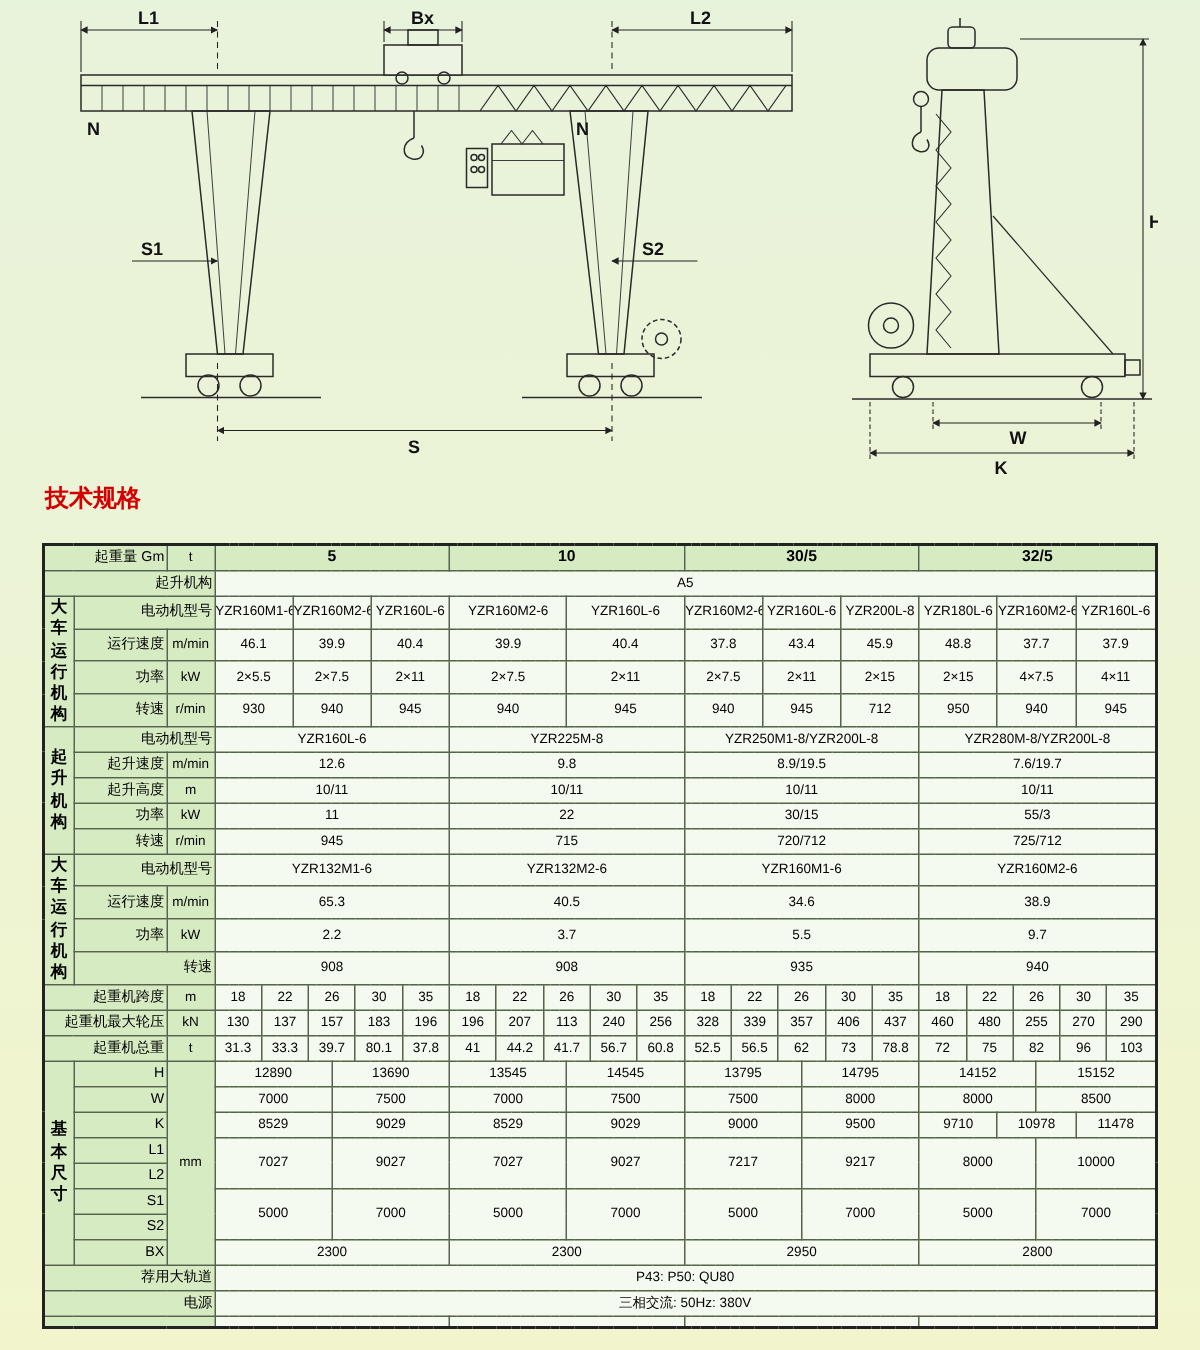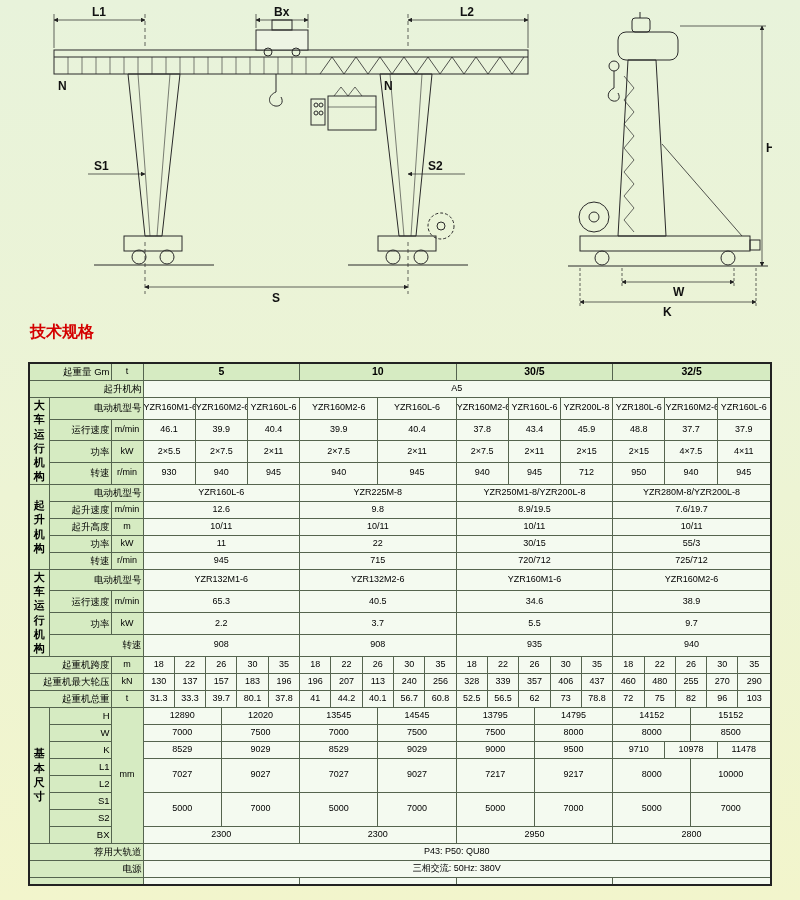--- a/index.html
+++ b/index.html
@@ -468,40 +468,40 @@
         <tr>
           <td class="cell-l" colspan="2">起重机总重</td>
           <td class="cell-u">t</td>
           <td class="cell-v" colspan="6">31.3</td>
           <td class="cell-v" colspan="6">33.3</td>
           <td class="cell-v" colspan="6">39.7</td>
           <td class="cell-v" colspan="6">80.1</td>
           <td class="cell-v" colspan="6">37.8</td>
           <td class="cell-v" colspan="6">41</td>
           <td class="cell-v" colspan="6">44.2</td>
-          <td class="cell-v" colspan="6">40.1</td>
+          <td class="cell-v" colspan="6">41.7</td>
           <td class="cell-v" colspan="6">56.7</td>
           <td class="cell-v" colspan="6">60.8</td>
           <td class="cell-v" colspan="6">52.5</td>
           <td class="cell-v" colspan="6">56.5</td>
           <td class="cell-v" colspan="6">62</td>
           <td class="cell-v" colspan="6">73</td>
           <td class="cell-v" colspan="6">78.8</td>
           <td class="cell-v" colspan="6">72</td>
           <td class="cell-v" colspan="6">75</td>
           <td class="cell-v" colspan="6">82</td>
           <td class="cell-v" colspan="6">96</td>
           <td class="cell-v" colspan="6">103</td>
         </tr>
         <tr>
           <td class="cell-g" rowspan="8">基本尺寸</td>
           <td class="cell-l">H</td>
           <td class="cell-u" rowspan="8">mm</td>
           <td class="cell-v" colspan="15">12890</td>
-          <td class="cell-v" colspan="15">12020</td>
+          <td class="cell-v" colspan="15">13690</td>
           <td class="cell-v" colspan="15">13545</td>
           <td class="cell-v" colspan="15">14545</td>
           <td class="cell-v" colspan="15">13795</td>
           <td class="cell-v" colspan="15">14795</td>
           <td class="cell-v" colspan="15">14152</td>
           <td class="cell-v" colspan="15">15152</td>
         </tr>
         <tr>
           <td class="cell-l">W</td>
           <td class="cell-v" colspan="15">7000</td>

